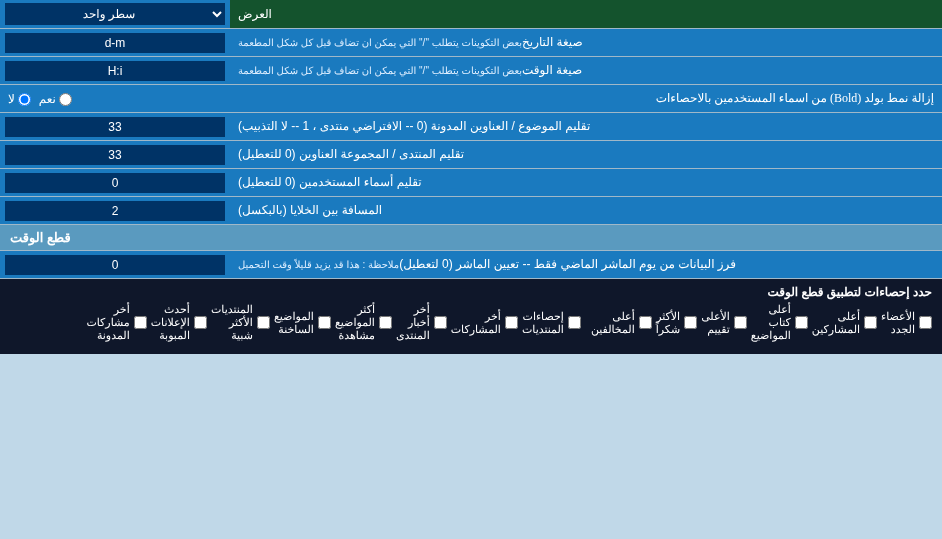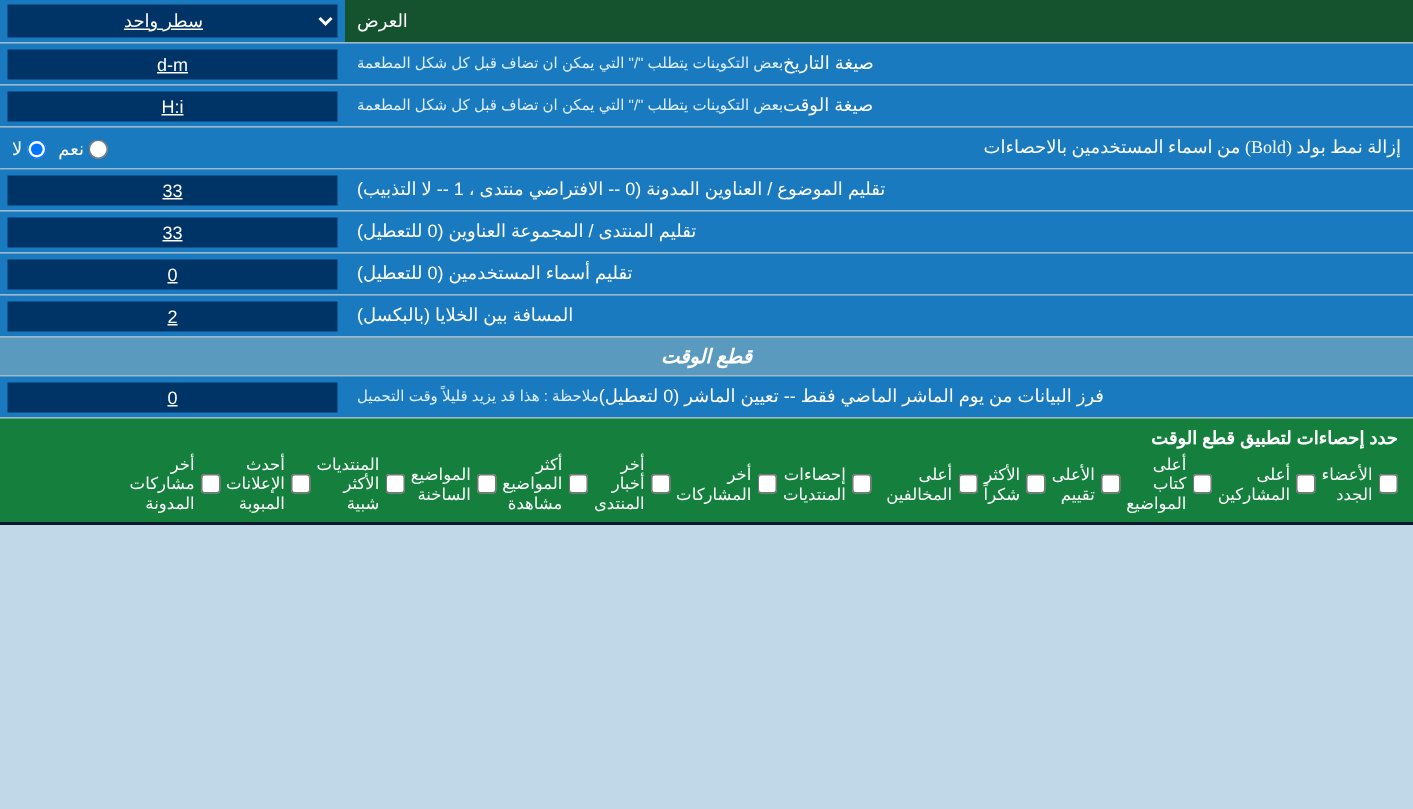--- a/index.html
+++ b/index.html
@@ -63,23 +63,22 @@
       text-align: center;
       direction: ltr;
     }
 
     .section-header {
       background: #5a9abf;
       color: #fff;
       font-weight: bold;
       font-size: 13px;
       padding: 5px 10px;
-      text-align: center;
+      text-align: left;
       border-bottom: 1px solid #a0b8c8;
-      font-style: italic;
     }
 
     .radio-row {
       display: flex;
       flex-direction: row;
       align-items: center;
       background: #1a7abf;
       border-bottom: 1px solid #a0b8c8;
       min-height: 28px;
       padding: 4px 8px;
@@ -102,23 +101,23 @@
 
     .radio-group label {
       color: #fff;
       font-size: 12px;
       display: flex;
       align-items: flex-end;
       gap: 3px;
     }
 
     .checkboxes-section {
-      background: #15803d;
+      background: #0f172a;
       padding: 6px 10px;
-      border-bottom: 2px solid #0f172a;
+      border-bottom: 6px solid #0f172a;
     }
 
     .checkboxes-header {
       color: #fff;
       font-size: 12px;
       margin-bottom: 4px;
       text-align: right;
       font-weight: bold;
     }
 
@@ -177,21 +176,20 @@
 
     .dark-input {
       background: #003366;
       color: #fff;
       border: none;
       padding: 3px 8px;
       font-size: 12px;
       text-align: center;
       width: 100%;
       direction: ltr;
-      text-decoration: underline;
     }
   </style>
 </head>
 <body>
 
 <div class="main-container">
 
   <div class="top-row">
     <div class="top-label">العرض</div>
     <div class="top-select-area">

